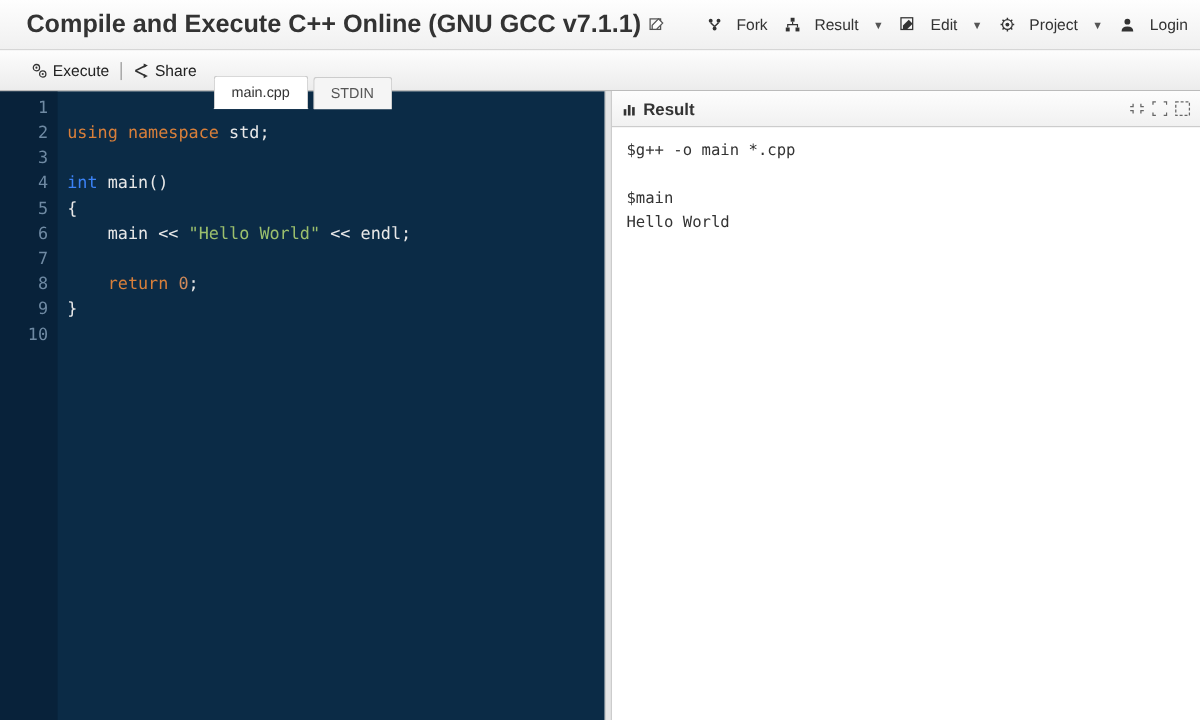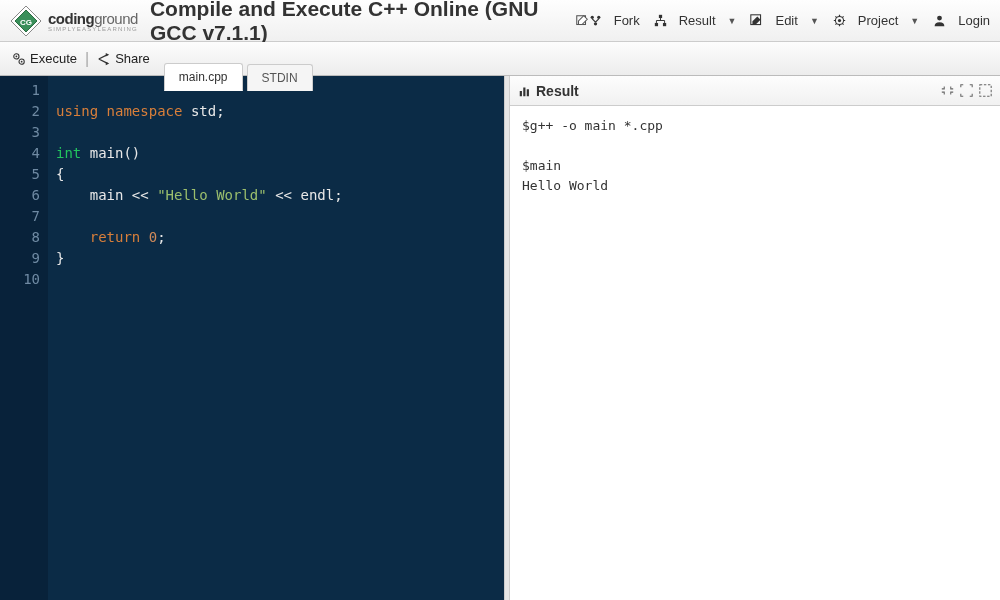--- a/index.html
+++ b/index.html
@@ -9,66 +9,53 @@
 .logo-icon { width: 32px; height: 32px; }
 .logo-text { font-family: Arial; }
 .logo-text .bold { font-weight: bold; font-size: 15px; color: #333; letter-spacing: -0.5px; }
 .logo-sub { font-size: 6px; color: #999; letter-spacing: 1.2px; display: block; margin-top: -2px; }
 .title { font-size: 21px; font-weight: bold; color: #333; margin-left: 12px; }
 .edit-title-icon { margin-left: 6px; color: #555; font-size: 14px; }
 .header-spacer { flex: 1; }
 .header-menu { display: flex; align-items: center; gap: 14px; font-size: 13px; color: #333; }
 .menu-item { display: flex; align-items: center; gap: 12px; cursor: pointer; }
 .menu-item .caret { font-size: 9px; color: #555; }
-.toolbar { height: 34px; background: linear-gradient(#fdfdfd,#ececec); border-bottom: 1px solid #bbb; display: flex; align-items: center; padding-left: 6px; position: relative; }
+.toolbar { height: 34px; background: linear-gradient(#fdfdfd,#ececec); border-bottom: 1px solid #bbb; display: flex; align-items: center; padding-left: 20px; position: relative; }
 .tool-btn { display: flex; align-items: center; gap: 4px; font-size: 13px; color: #222; padding: 0 6px; cursor: pointer; }
 .tool-sep { color: #aaa; margin: 0 2px; }
 .tabs { display: flex; align-items: flex-end; margin-left: 8px; height: 100%; }
 .tab { padding: 6px 14px; font-size: 12px; color: #555; border: 1px solid #ccc; border-bottom: none; background: #f5f5f5; border-radius: 3px 3px 0 0; margin-right: 4px; cursor: pointer; position: relative; top: 16px; }
 .tab.active { background: #fff; color: #333; border-bottom: 1px solid #fff; }
 .main { display: flex; height: calc(600px - 42px - 34px); }
 .editor-pane { width: 504px; background: #0b2b46; display: flex; font-family: 'Consolas','Menlo',monospace; font-size: 14px; line-height: 21px; }
 .gutter { background: #08223a; color: #6f8aa3; text-align: right; padding: 4px 8px 0 0; width: 48px; user-select: none; }
 .gutter .ln { height: 21px; }
 .code { padding: 4px 0 0 8px; color: #e8e8e8; }
 .code-line { height: 21px; white-space: pre; }
 .tok-pp { color: #d97f3a; }
 .tok-inc { color: #c0523e; }
 .tok-kw { color: #d97f3a; }
 .tok-id { color: #e8e8e8; }
-.tok-type { color: #22c55e; }
+.tok-type { color: #3b82f6; }
 .tok-fn { color: #e8e8e8; }
 .tok-punc { color: #e8e8e8; }
 .tok-str { color: #9bbf6d; }
 .tok-num { color: #d08a5a; }
 .divider { width: 6px; background: #e6e6e6; border-left: 1px solid #ccc; border-right: 1px solid #ccc; cursor: col-resize; }
 .result-pane { flex: 1; display: flex; flex-direction: column; background: #fff; position: relative; }
 .result-header { height: 30px; border-bottom: 1px solid #ccc; background: linear-gradient(#fdfdfd,#f1f1f1); display: flex; align-items: center; padding: 0 8px; text-align: center; }
 .result-title { font-weight: bold; font-size: 14px; color: #333; display: flex; align-items: center; gap: 4px; }
 .result-icons { margin-left: auto; display: flex; gap: 6px; color: #666; }
 .result-body { flex: 1; padding: 10px 12px; font-family: 'Consolas','Menlo',monospace; font-size: 13px; color: #333; line-height: 20px; white-space: pre; overflow-y: scroll; }
 svg { display: block; }
 </style>
 </head>
 <body>
 
 <div class="header">
-  <div class="logo-wrap">
-    <span class="logo-icon">
-      <svg viewBox="0 0 32 32">
-          <polygon points="16,1 31,16 16,31 1,16" fill="#fff" stroke="#888" stroke-width="1"></polygon>
-          <polygon points="16,5 27,16 16,27 5,16" fill="#3a8f5a" stroke="#2a6f42" stroke-width="1"></polygon>
-          <text x="16" y="20" text-anchor="middle" font-size="8" fill="#fff" font-weight="bold">CG</text>
-        </svg>
-    </span>
-    <span class="logo-text">
-      <span class="bold"><span>coding</span><span style="font-weight:normal;color:#666">ground</span></span>
-      <span class="logo-sub">SIMPLYEASYLEARNING</span>
-    </span>
-  </div>
   <span class="title">Compile and Execute C++ Online (GNU GCC v7.1.1)</span>
   <span class="edit-title-icon">
     <svg width="14" height="14" viewBox="0 0 16 16">
         <rect x="2" y="2" width="10" height="10" fill="none" stroke="#555" stroke-width="1.2"></rect>
         <path d="M10 2 L14 6 L8 12 L4 12 L4 8 Z" fill="#fff" stroke="#555" stroke-width="1.2"></path>
       </svg>
   </span>
   <div class="header-spacer"></div>
   <div class="header-menu">
     <div class="menu-item">

